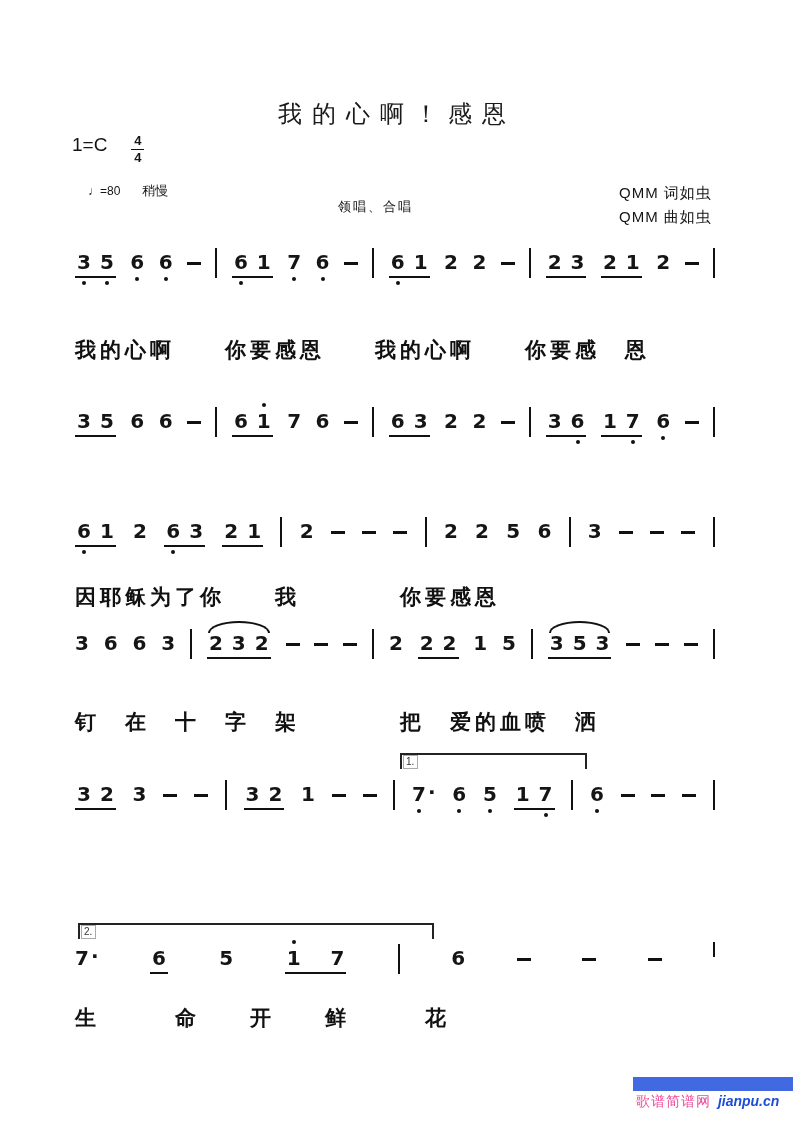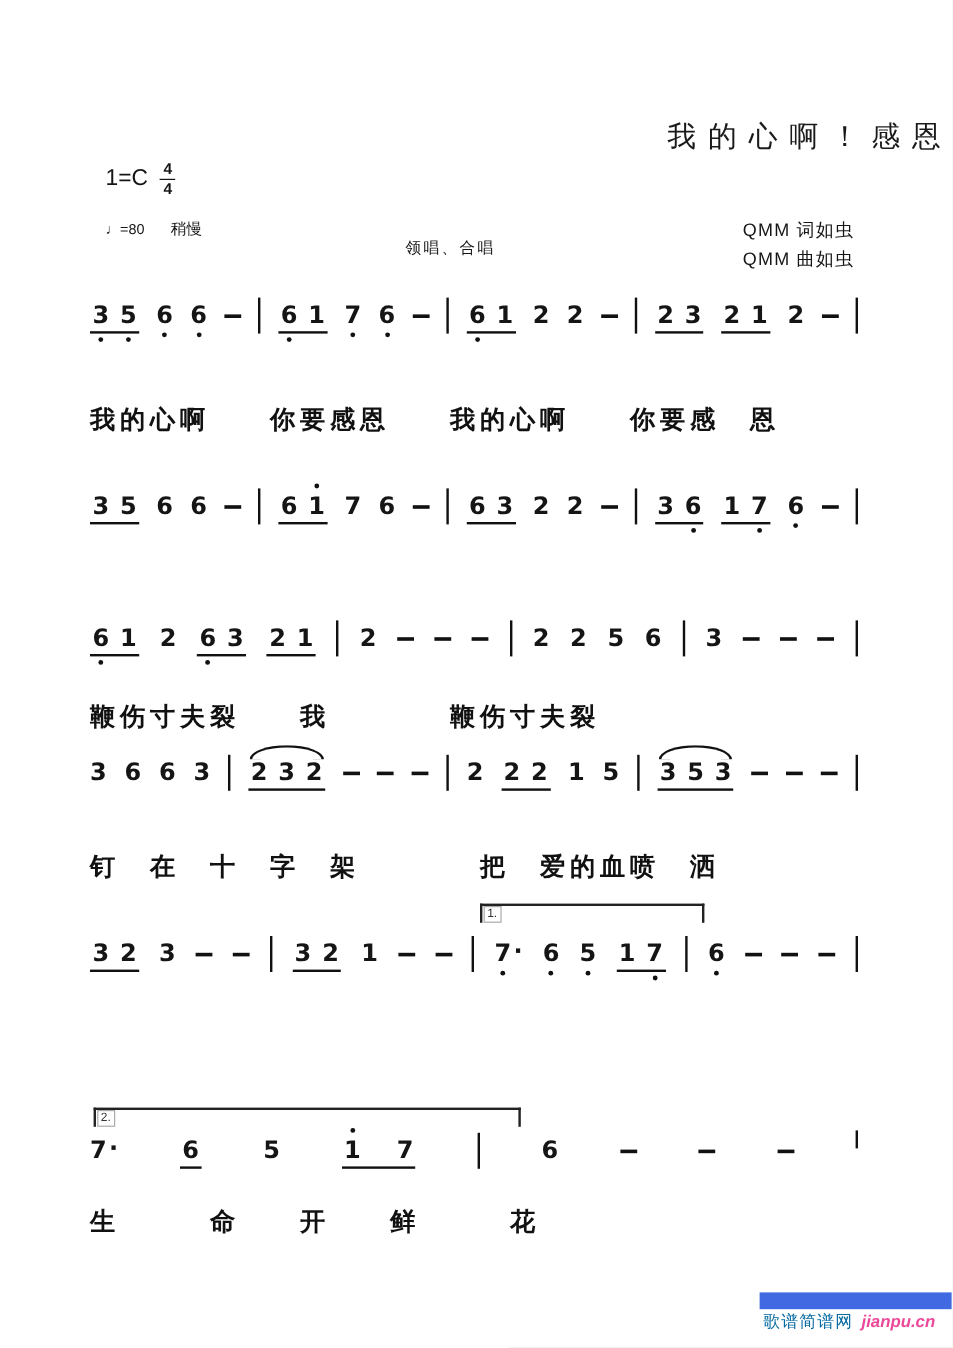--- a/index.html
+++ b/index.html
@@ -2,24 +2,24 @@
 <html><head>
 <meta charset="utf-8">
 <style>
   html,body{margin:0;padding:0;background:#e8e8e8;}
   .page{
     position:relative;width:794px;height:1123px;margin:0 auto;background:#ffffff;
     font-family:"Liberation Sans",sans-serif;color:#151515;overflow:hidden;
   }
   
   .title{
-    position:absolute;top:98px;left:0;width:100%;text-align:right;
+    position:absolute;top:98px;left:0;width:100%;text-align:center;
     font-family:"Liberation Serif",serif;font-size:24px;letter-spacing:10px;color:#1a1a1a;
   }
-  .keyrow{position:absolute;top:134px;left:88px;font-size:19px;display:flex;align-items:center;gap:10px;}
+  .keyrow{position:absolute;top:134px;left:72px;font-size:19px;display:flex;align-items:flex-start;gap:24px;}
   .ts{display:inline-flex;flex-direction:column;align-items:center;font-weight:bold;font-size:13px;line-height:1.05;}
   .ts .ts-line{width:13px;height:1px;background:#111;margin:1px 0;}
   .temporow{position:absolute;top:182px;left:88px;font-size:12px;font-weight:normal;display:flex;gap:22px;align-items:baseline;}
   .tempo-text{font-size:13px;}
   .part-label{position:absolute;top:198px;left:338px;font-size:13px;letter-spacing:2px;}
   .credits{position:absolute;top:181px;left:619px;font-size:15px;line-height:1.6;letter-spacing:1px;}
   
   .music-line{
     position:absolute;left:75px;width:640px;height:34px;
     display:flex;justify-content:space-between;align-items:flex-start;
@@ -49,21 +49,21 @@
     border:1px solid #aaa;padding:0 3px 1px 2px;line-height:11px;
   }
   
   .lyrics-line{
     position:absolute;left:75px;width:700px;
     font-size:21px;font-weight:bold;letter-spacing:4px;color:#111;white-space:pre;
   }
   
   .wm-bar{position:absolute;left:633px;top:1077px;width:160px;height:14px;}
   .wm-text{position:absolute;left:636px;top:1093px;font-size:14px;white-space:nowrap;}
-  .wm-site{color:#0369a1;letter-spacing:1px;}
+  .wm-site{color:#ec4899;letter-spacing:1px;}
   .wm-link{font-weight:bold;font-style:italic;text-decoration:none;margin-left:3px;}
 </style>
 </head>
 <body>
 
 <div class="page">
 
   <div class="title">我的心啊！感恩</div>
 
   <div class="keyrow">
@@ -457,23 +457,23 @@
     </div>
 
   <div class="volta" style="left:400px;top:753px;width:183px">
     <span class="vl">1.</span>
   </div>
   <div class="volta" style="left:78px;top:923px;width:352px">
     <span class="vl">2.</span>
   </div>
 
   <div class="lyrics-line" style="top:336px">我的心啊　　你要感恩　　我的心啊　　你要感　恩</div>
-  <div class="lyrics-line" style="top:583px">鞭伤寸夫裂　　我　　　　鞭伤寸夫裂</div>
+  <div class="lyrics-line" style="top:583px">因耶稣为了你　　我　　　　你要感恩</div>
   <div class="lyrics-line" style="top:708px">钉　在　十　字　架　　　　把　爱的血喷　洒</div>
   <div class="lyrics-line" style="top:1004px">生　　　命　　开　　鲜　　　花</div>
 
   <div class="wm-bar" style="background: rgb(65, 105, 225);"></div>
   <div class="wm-text">
     <span class="wm-site">歌谱简谱网</span>
-    <a href="#" class="wm-link" style="color: #ec4899;">jianpu.cn</a>
+    <a href="#" class="wm-link" style="color: #1d4ed8;">jianpu.cn</a>
   </div>
 
 </div>
 
 </body></html>

